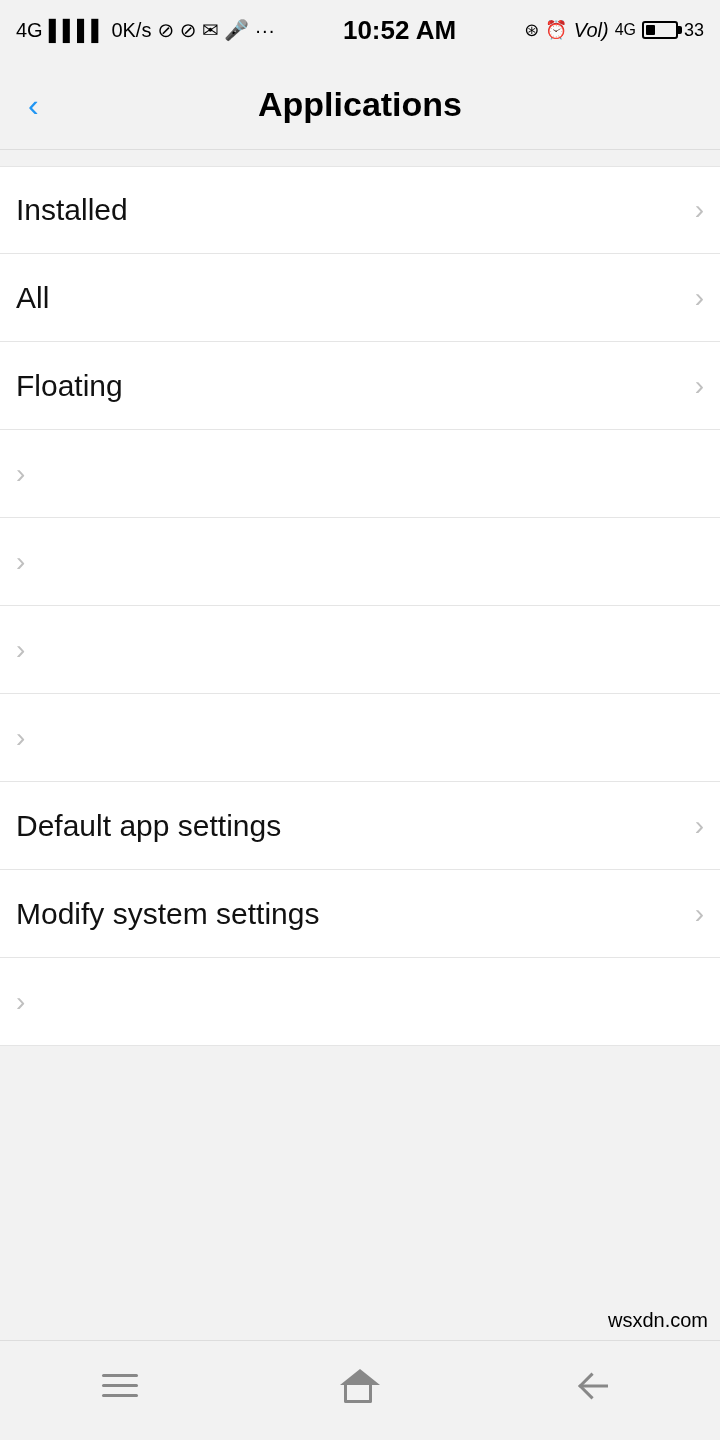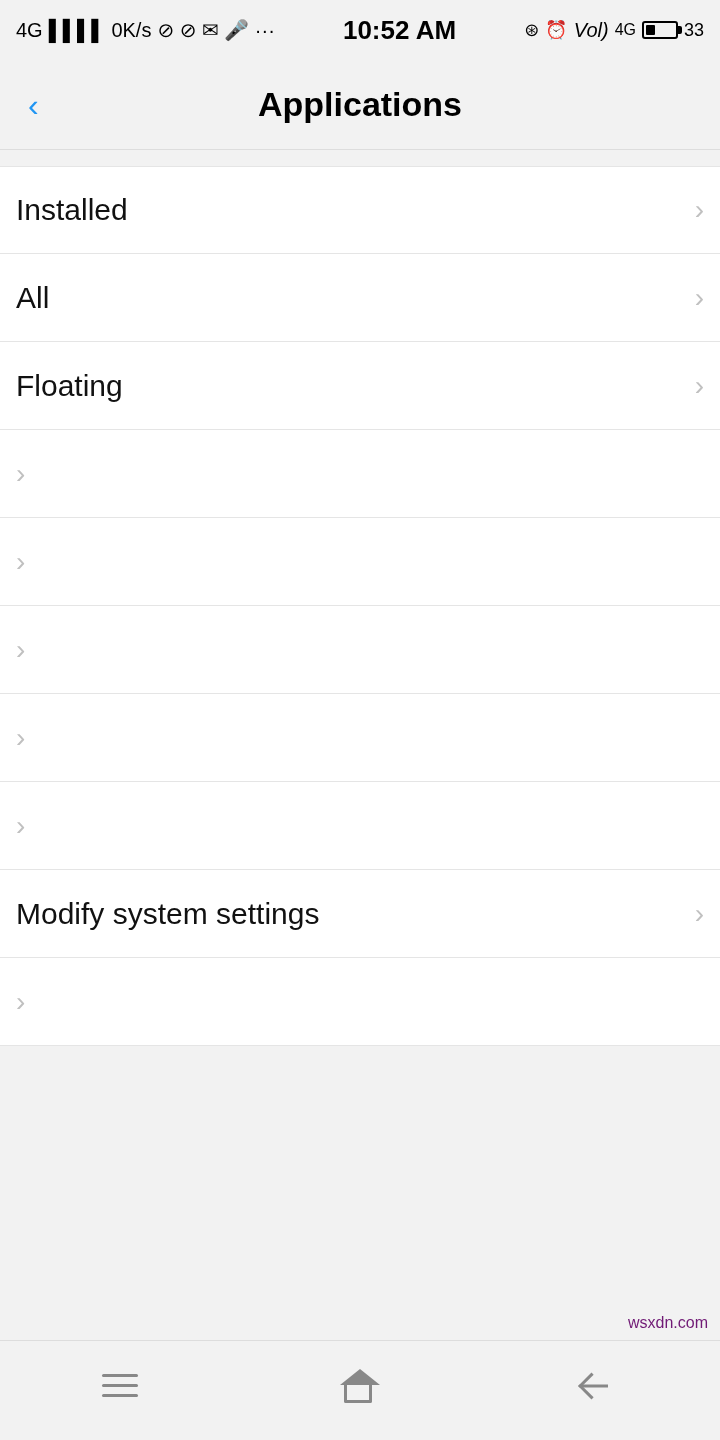--- a/index.html
+++ b/index.html
@@ -234,22 +234,22 @@
       height: 16px;
       border-left: 3px solid #888;
       border-top: 3px solid #888;
       transform: translateY(-50%) rotate(-45deg);
     }
 
     .watermark {
       position: fixed;
       bottom: 108px;
       right: 12px;
-      font-size: 16px;
-      color: #701a75;
+      font-size: 20px;
+      color: #000000;
     }
   </style>
 </head>
 <body>
 
 <div class="status-bar">
   <div class="status-left">
     <span>4G</span>
     <span>▌▌▌▌</span>
     <span>0K/s</span>
@@ -292,20 +292,21 @@
     <div class="menu-item">
       <span class="chevron-icon">›</span>
     </div>
     <div class="menu-item">
       <span class="chevron-icon">›</span>
     </div>
     <div class="menu-item">
       <span class="chevron-icon">›</span>
     </div>
     <div class="menu-item">
+      <span class="menu-item-label">Default app settings</span>
       <span class="chevron-icon">›</span>
     </div>
     <div class="menu-item">
       <span class="menu-item-label">Modify system settings</span>
       <span class="chevron-icon">›</span>
     </div>
     <div class="menu-item">
       <span class="chevron-icon">›</span>
     </div>
   </div>

